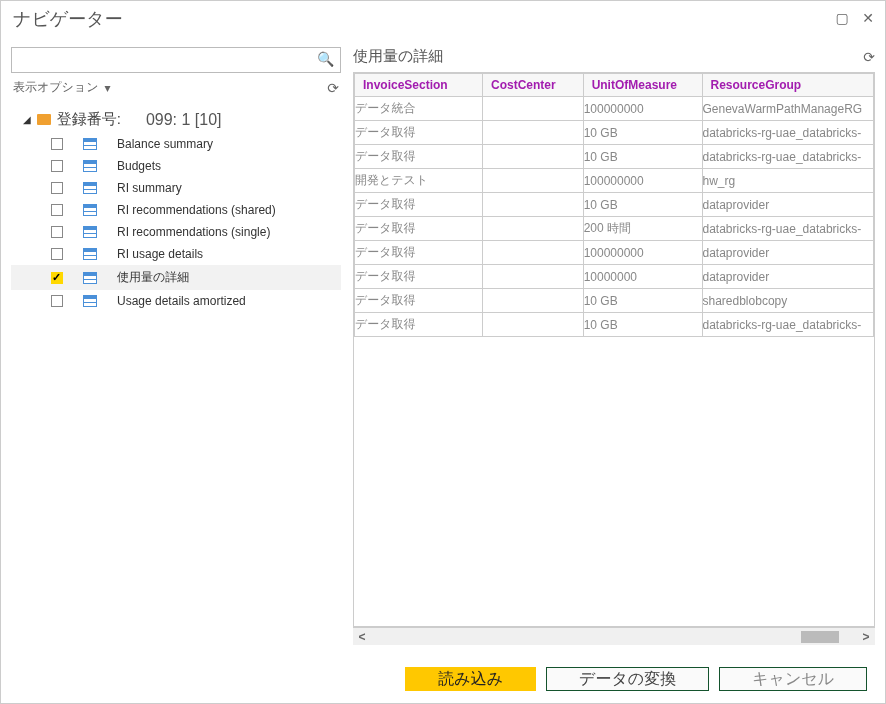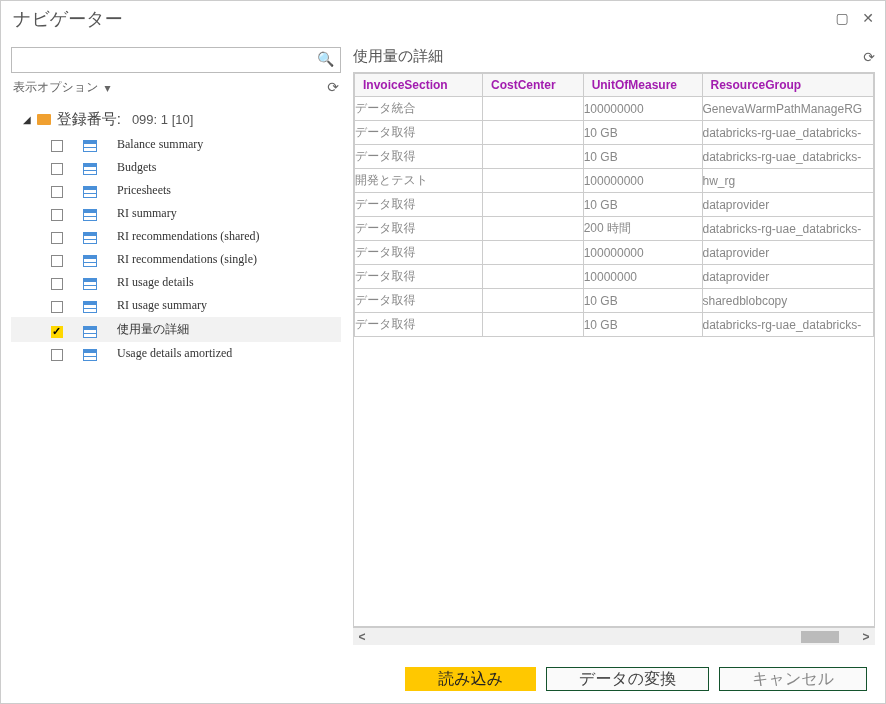--- a/index.html
+++ b/index.html
@@ -7,30 +7,30 @@
     .window { width: 886px; height: 704px; border: 1px solid #ccc; display: flex; flex-direction: column; }
     .titlebar { height: 36px; display: flex; align-items: center; padding: 0 12px; position: relative; }
     .titlebar-title { font-size: 18px; color: #555; }
     .titlebar-controls { position: absolute; right: 8px; top: 8px; display: flex; gap: 8px; }
     .titlebar-controls span { width: 18px; height: 18px; display: flex; align-items: center; justify-content: center; color: #666; cursor: pointer; font-size: 14px; }
     .body { flex: 1; display: flex; padding: 10px; gap: 12px; overflow: hidden; }
     .left-pane { width: 330px; display: flex; flex-direction: column; }
     .search-row { position: relative; margin-bottom: 6px; }
     .search-input { width: 100%; height: 26px; border: 1px solid #bbb; padding: 0 28px 0 6px; font-size: 12px; }
     .search-icon { position: absolute; right: 6px; top: 4px; color: #777; font-size: 14px; }
-    .options-row { display: flex; align-items: flex-start; justify-content: space-between; margin-bottom: 10px; padding: 0 2px; }
+    .options-row { display: flex; align-items: flex-end; justify-content: space-between; margin-bottom: 10px; padding: 0 2px; }
     .options-label { color: #666; font-size: 12px; display: flex; align-items: center; gap: 6px; cursor: pointer; }
     .refresh-icon { color: #666; font-size: 14px; cursor: pointer; }
     .tree { flex: 1; overflow: auto; }
     .tree-root { display: flex; align-items: center; gap: 6px; padding: 4px 0 4px 12px; cursor: pointer; }
     .tree-root .triangle { font-size: 10px; color: #333; }
     .folder-icon { width: 14px; height: 11px; background: #f0a030; display: inline-block; border-radius: 1px; }
     .tree-root-label { font-size: 15px; color: #444; }
-    .tree-root-suffix { font-size: 13px; color: #555; margin-left: 5px; }
-    .tree-item { display: flex; align-items: flex-end; gap: 20px; padding: 4px 0 4px 40px; cursor: pointer; font-family: Liberation Serif, serif; }
+    .tree-root-suffix { font-size: 16px; color: #555; margin-left: 19px; }
+    .tree-item { display: flex; align-items: center; gap: 20px; padding: 4px 0 4px 40px; cursor: pointer; }
     .tree-item.selected { background: #f2f2f2; }
     .checkbox { width: 12px; height: 12px; border: 1px solid #888; display: inline-block; background: #fff; position: relative; }
     .checkbox.checked { background: #ffd800; border-color: #ffd800; }
     .checkbox.checked::after { content: "✓"; position: absolute; top: -2px; left: 0px; font-size: 11px; color: #000; font-weight: bold; }
     .table-icon { width: 14px; height: 12px; display: inline-block; background: linear-gradient(to bottom, #4a90d9 0%, #4a90d9 30%, #fff 30%, #fff 100%); border: 1px solid #4a90d9; position: relative; }
     .table-icon::after { content: ""; position: absolute; left: 0; right: 0; top: 60%; height: 1px; background: #4a90d9; }
     .tree-item-label { font-size: 12px; color: #333; }
     .right-pane { flex: 1; display: flex; flex-direction: column; overflow: hidden; }
     .preview-header { display: flex; align-items: center; justify-content: space-between; margin-bottom: 6px; }
     .preview-title { font-size: 15px; color: #555; }
@@ -91,46 +91,36 @@
               <span class="tree-item-label">Balance summary</span>
             </div>
             <div class="tree-item">
               <span class="checkbox"></span>
               <span class="table-icon"></span>
               <span class="tree-item-label">Budgets</span>
             </div>
             <div class="tree-item">
               <span class="checkbox"></span>
               <span class="table-icon"></span>
-              <span class="tree-item-label">Pricesheets</span>
-            </div>
-            <div class="tree-item">
-              <span class="checkbox"></span>
-              <span class="table-icon"></span>
               <span class="tree-item-label">RI summary</span>
             </div>
             <div class="tree-item">
               <span class="checkbox"></span>
               <span class="table-icon"></span>
               <span class="tree-item-label">RI recommendations (shared)</span>
             </div>
             <div class="tree-item">
               <span class="checkbox"></span>
               <span class="table-icon"></span>
               <span class="tree-item-label">RI recommendations (single)</span>
             </div>
             <div class="tree-item">
               <span class="checkbox"></span>
               <span class="table-icon"></span>
               <span class="tree-item-label">RI usage details</span>
-            </div>
-            <div class="tree-item">
-              <span class="checkbox"></span>
-              <span class="table-icon"></span>
-              <span class="tree-item-label">RI usage summary</span>
             </div>
             <div class="tree-item selected">
               <span class="checkbox checked"></span>
               <span class="table-icon"></span>
               <span class="tree-item-label">使用量の詳細</span>
             </div>
             <div class="tree-item">
               <span class="checkbox"></span>
               <span class="table-icon"></span>
               <span class="tree-item-label">Usage details amortized</span>

